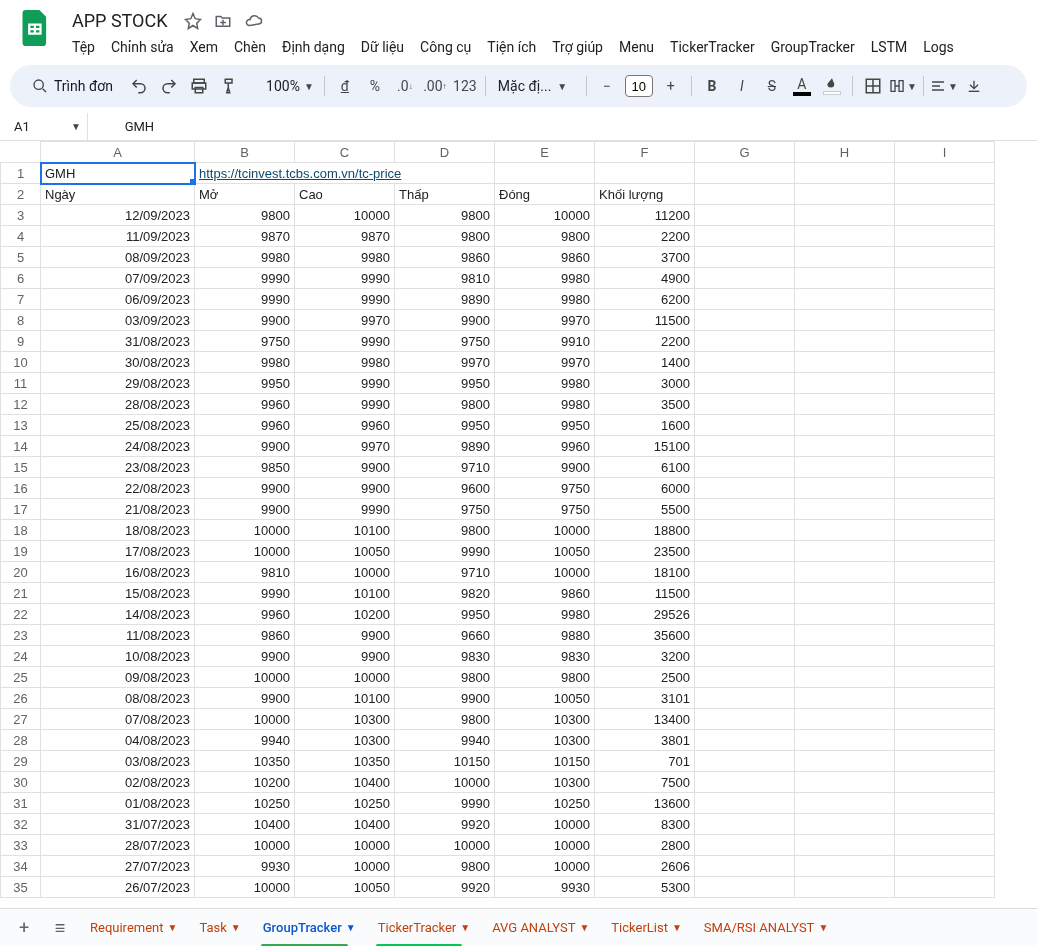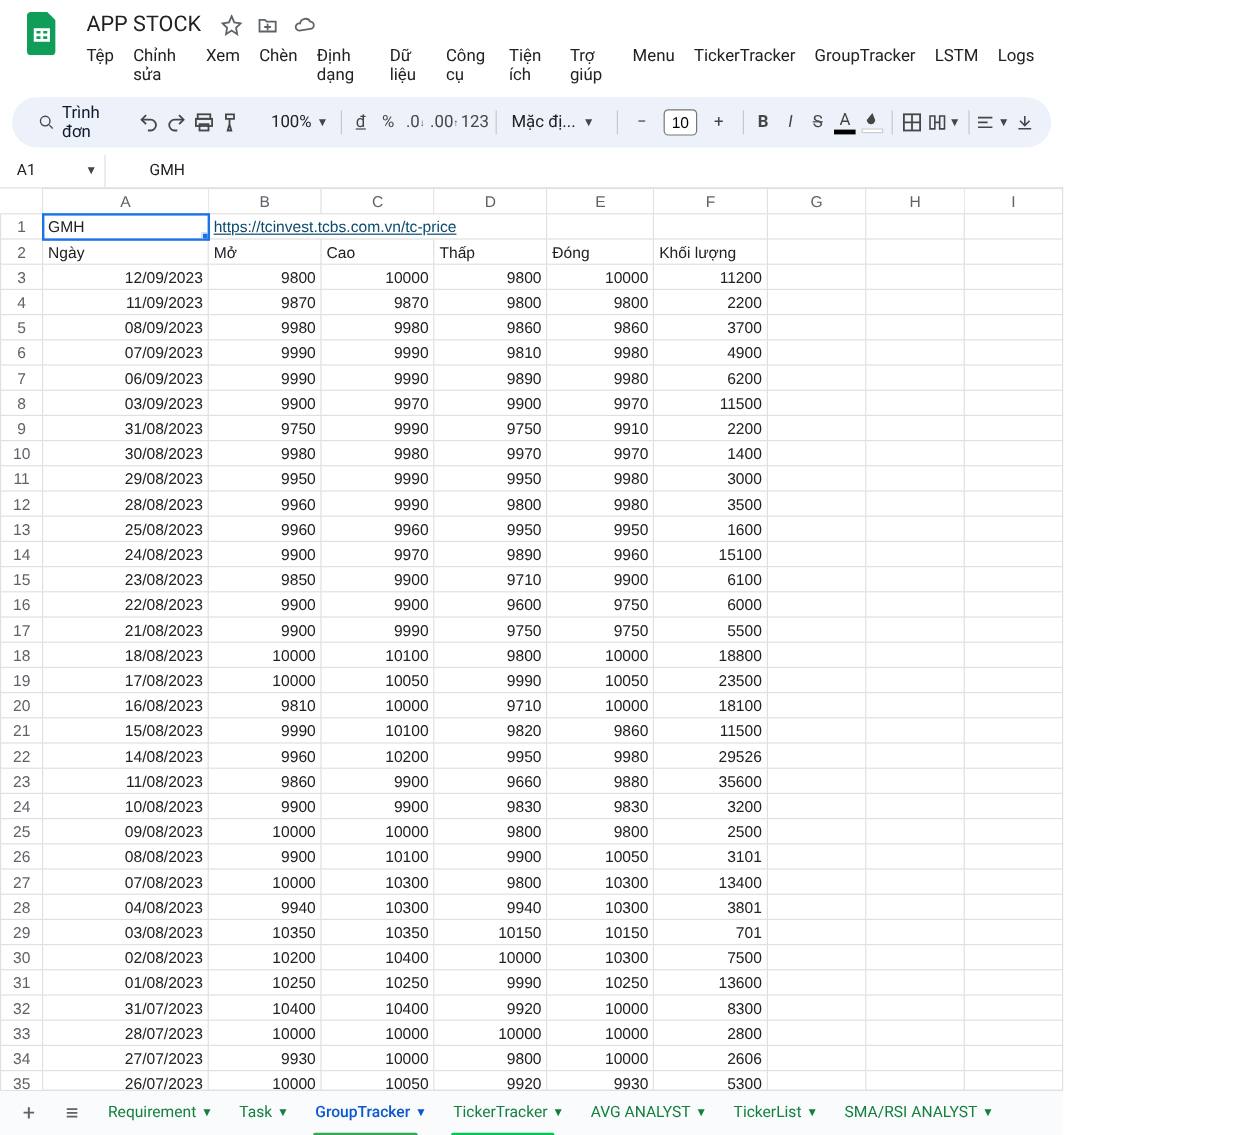--- a/index.html
+++ b/index.html
@@ -1,17 +1,17 @@
 <!DOCTYPE html>
 <html><head>
 <meta charset="utf-8">
 <style>
 * { box-sizing: border-box; margin: 0; padding: 0; }
 body { font-family: "Google Sans", Roboto, Arial, sans-serif; font-size: 13px; color: #202124; background: #fff; overflow: hidden; }
-.app { display: flex; flex-direction: column; height: 946px; width: 886px; }
+.app { display: flex; flex-direction: column; height: 946px; width: 1037px; }
 
 
 .titlebar { display: flex; align-items: flex-start; padding: 8px 16px 0 16px; gap: 8px; }
 .logo { width: 40px; height: 40px; display: flex; align-items: center; justify-content: center; }
 .logo svg { width: 28px; height: 36px; }
 .title-area { flex: 1; display: flex; flex-direction: column; gap: 2px; }
 .title-row { display: flex; align-items: center; gap: 10px; padding-left: 2px; }
 .doc-title { font-size: 18px; color: #202124; padding: 2px 6px; border-radius: 4px; }
 .title-icons { display: flex; gap: 12px; color: #5f6368; }
 .title-icons span { cursor: pointer; }
@@ -52,21 +52,21 @@
 th.colhdr.selcol { background: #d3e3fd; color: #0b57d0; }
 th.rowhdr.selrow { background: #d3e3fd; color: #0b57d0; }
 td.selcell { outline: 2px solid #1a73e8; outline-offset: -1px; background: #fff; position: relative; }
 td.selcell::after { content: ''; position: absolute; right: -3px; bottom: -3px; width: 6px; height: 6px; background: #1a73e8; border: 1px solid #fff; }
 .col-a { width: 154px; }
 
 
 .sheetbar { display: flex; align-items: center; height: 38px; border-top: 1px solid #dadce0; background: #f9fbfd; padding: 0 8px; gap: 4px; }
 .sheetbar .sb-btn { width: 32px; height: 32px; display: flex; align-items: center; justify-content: center; color: #5f6368; cursor: pointer; border-radius: 4px; font-size: 18px; }
 .sheet-tabs { display: flex; align-items: stretch; gap: 2px; flex: 1; overflow: hidden; }
-.sheet-tab { display: flex; align-items: center; gap: 4px; padding: 0 10px; font-size: 13px; color: #15803d; cursor: pointer; border-radius: 4px 4px 0 0; height: 38px; position: relative; }
+.sheet-tab { display: flex; align-items: center; gap: 4px; padding: 0 10px; font-size: 13px; color: #c2410c; cursor: pointer; border-radius: 4px 4px 0 0; height: 38px; position: relative; }
 .sheet-tab.active { color: #0b57d0; font-weight: 500; }
 .sheet-tab .tab-caret { font-size: 10px; }
 .sheet-tab .underline { position: absolute; left: 8px; right: 18px; bottom: 0; height: 3px; border-radius: 2px; }
 .sheet-tab.ul-green .underline { background: #34a853; }
 .sheet-tab.ul-mint .underline { background: #00c853; }
 
 svg { display: block; }
 </style>
 </head>
 <body>

